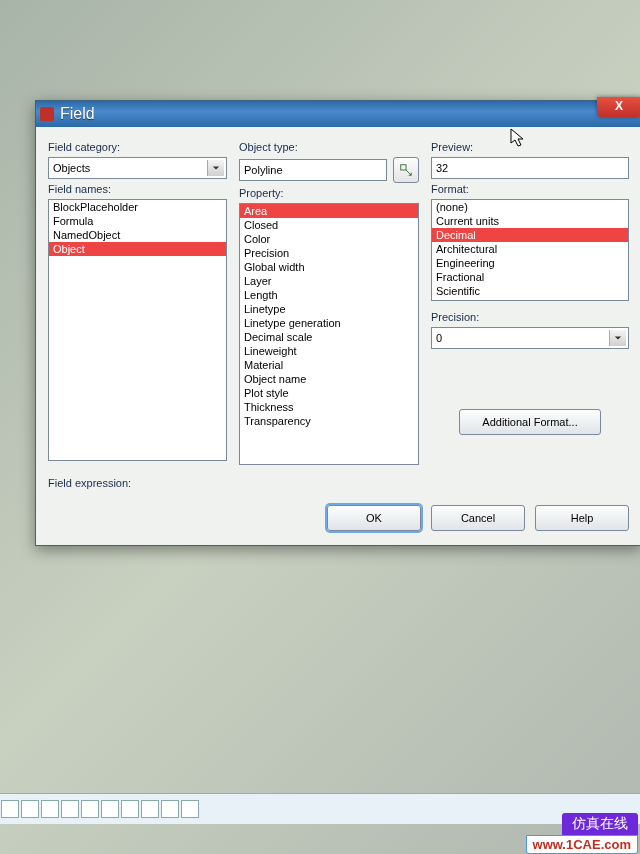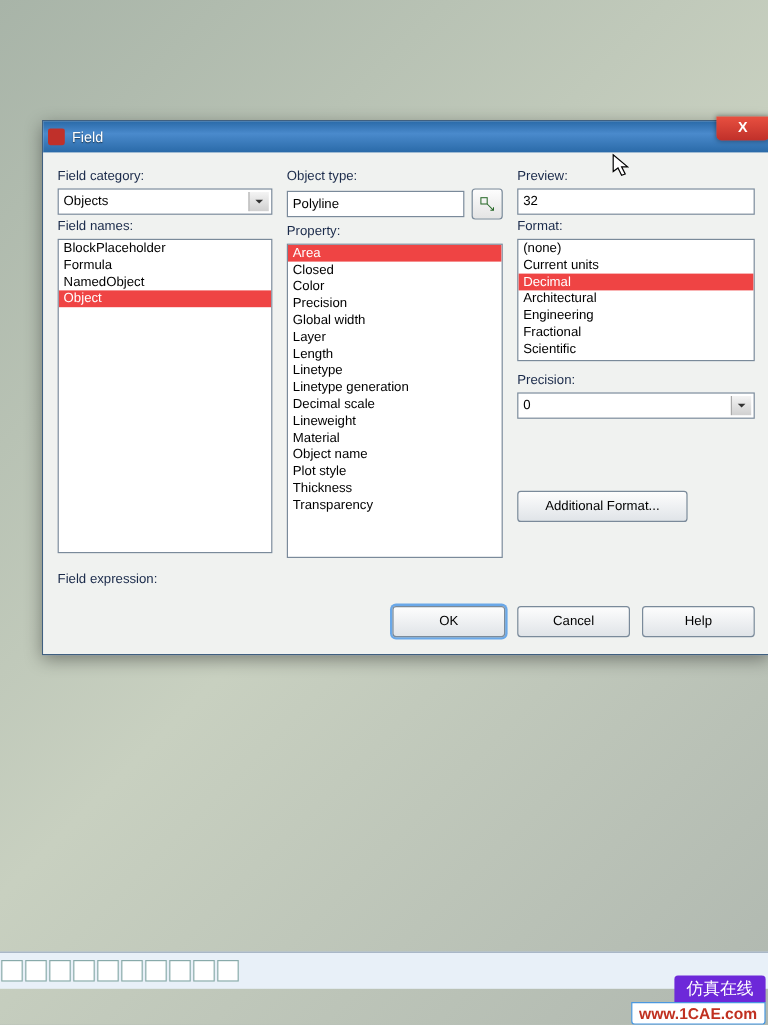--- a/index.html
+++ b/index.html
@@ -35,21 +35,21 @@
     position: relative;
   }
   .titlebar-icon {
     width: 14px; height: 14px;
     background: #c0302a;
     margin-right: 6px;
     border-radius: 2px;
   }
   .titlebar-text {
     color: #fff;
-    font-size: 12px;
+    font-size: 16px;
     text-shadow: 0 1px 1px rgba(0,0,0,.6);
     flex: 1;
   }
   .close-btn {
     position: absolute;
     right: 0;
     top: -4px;
     width: 44px;
     height: 20px;
     background: linear-gradient(#e85040, #c0302a);
@@ -274,21 +274,21 @@
         </div>
         <div class="label" style="margin-top:10px">Precision:</div>
         <div class="dropdown">
           <span>0</span>
           <span class="arrow">
             <svg viewBox="0 0 10 10">
                 <path d="M1 3 L5 7 L9 3 Z" fill="#333"></path>
               </svg>
           </span>
         </div>
-        <div style="margin-top:60px; text-align:left;">
+        <div style="margin-top:60px; text-align:center;">
           <div class="btn" style="min-width:120px">Additional Format...</div>
         </div>
       </div>
     </div>
 
     <div class="label" style="margin-top:12px">Field expression:</div>
 
     <div class="footer">
       <div class="btn btn-default">OK</div>
       <div class="btn">Cancel</div>

